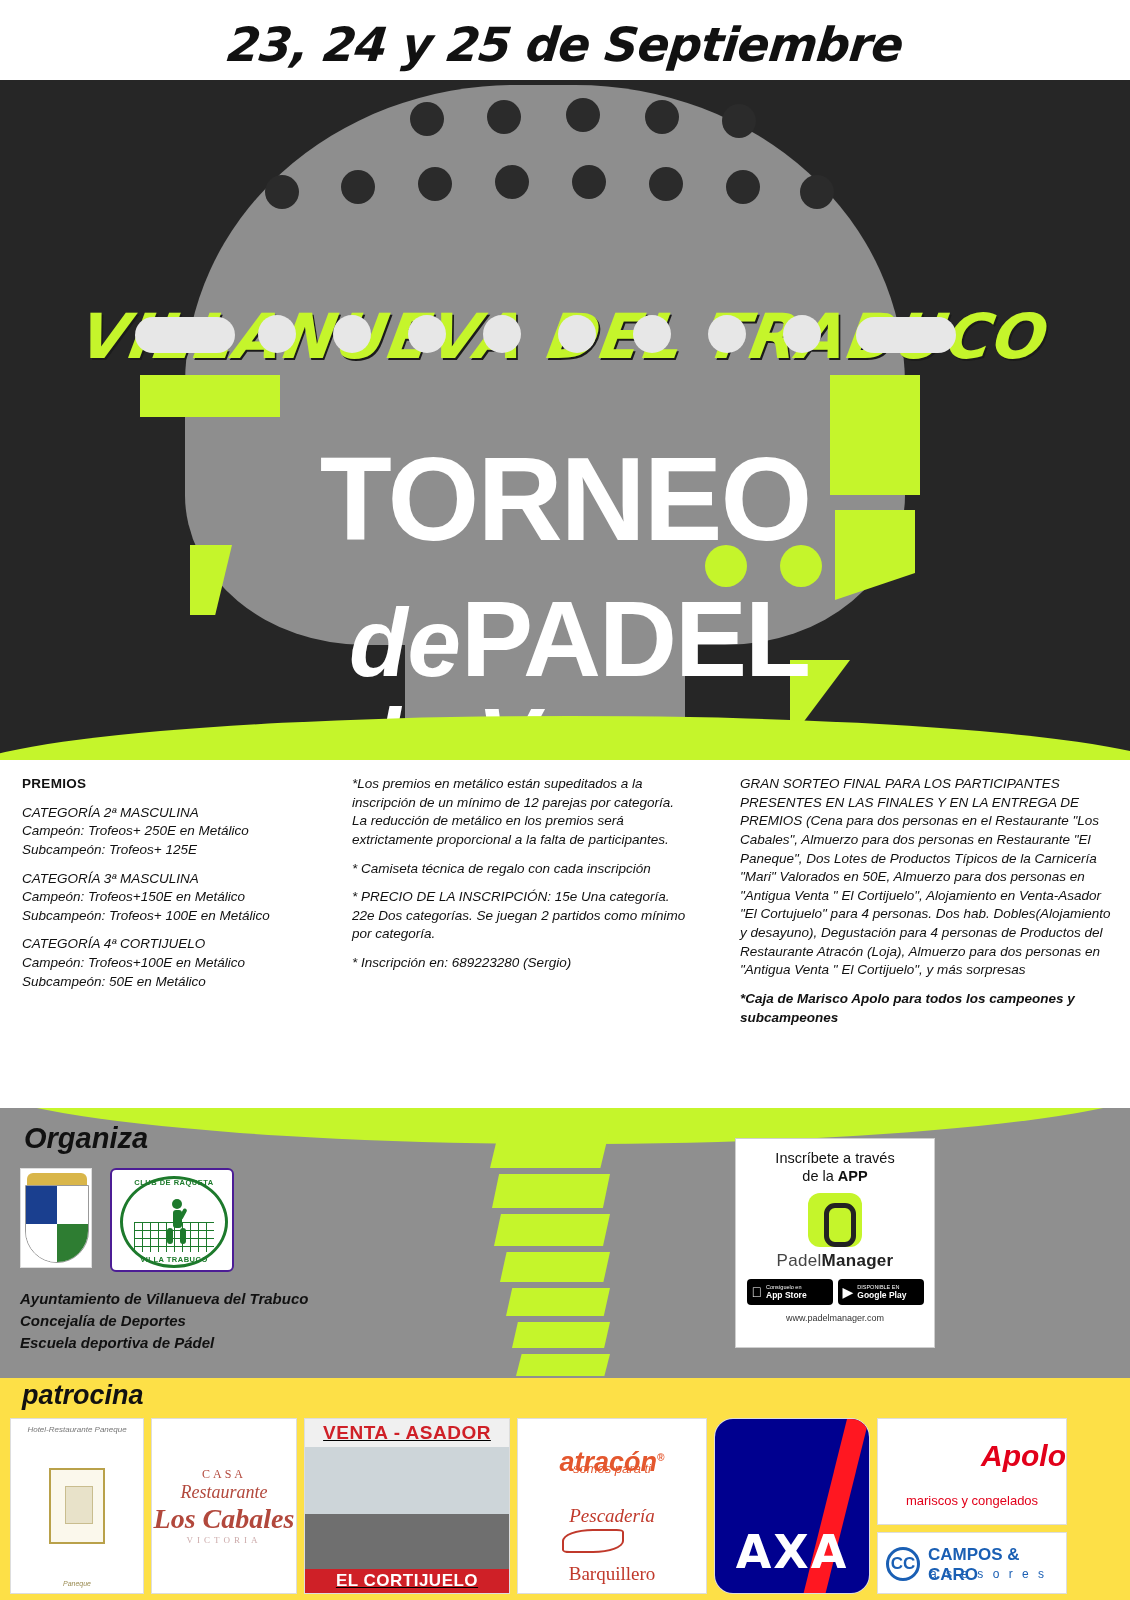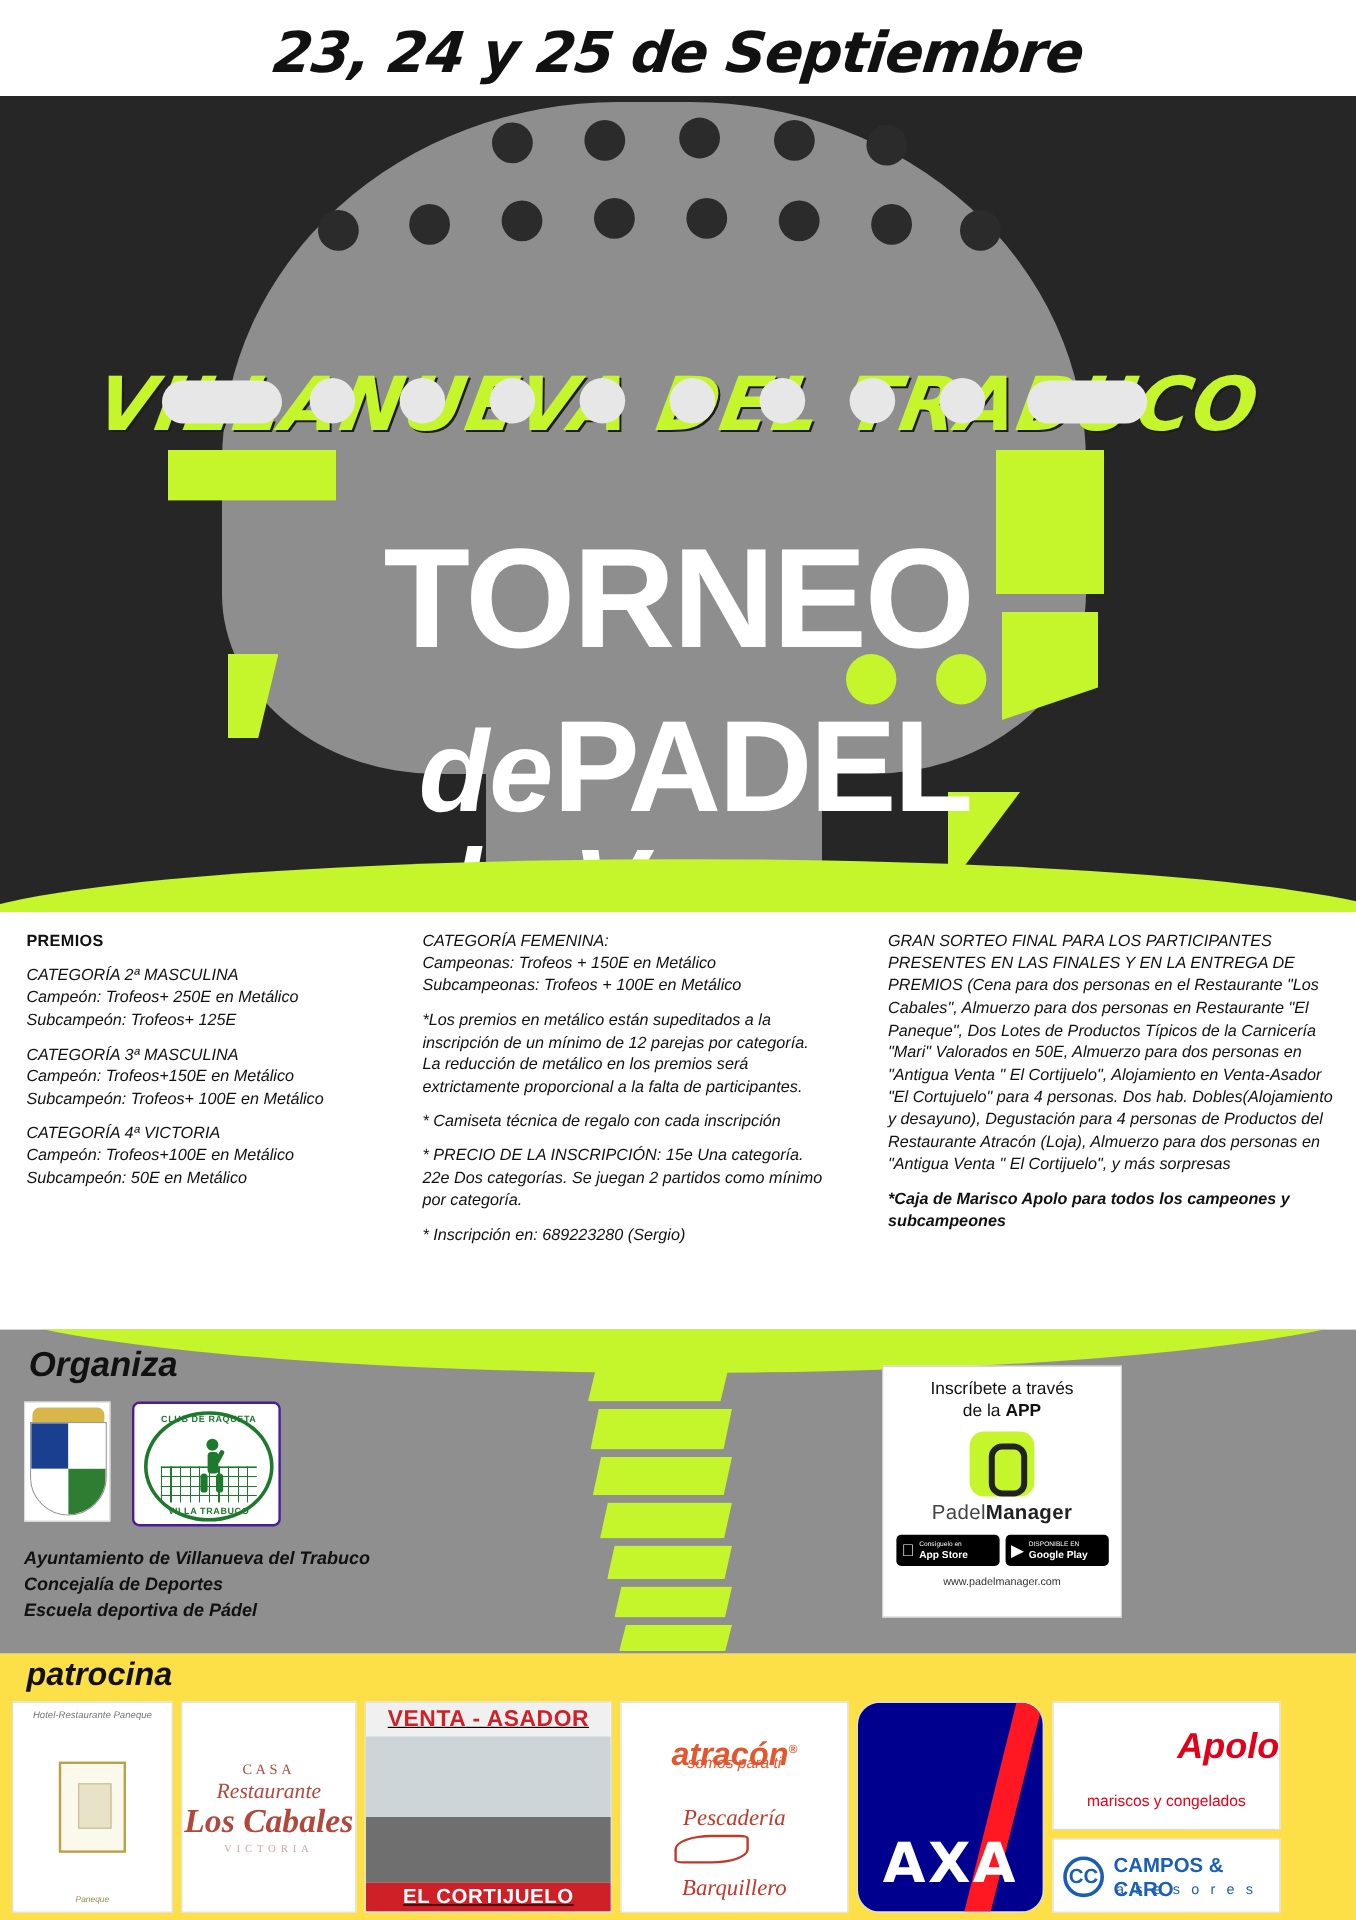--- a/index.html
+++ b/index.html
@@ -245,21 +245,21 @@
   }
   .venta-top { background:#f0f0f0; color:#cf2027; font-weight:bold; font-size:19px; padding:3px 0; letter-spacing:.5px;}
   .venta-photo { flex:1; background:linear-gradient(#cdd5d9 0 55%, #6f6f6f 55% 100%); }
   .venta-bot { background:#cf2027; color:#fff; font-weight:bold; font-size:17px; padding:2px 0; letter-spacing:.5px;}
 
   .atracon { width:100%; height:100%; position:relative; background:#fff; }
   .atracon .name { position:absolute; top:8px; left:0; width:100%; font-size:27px; font-weight:bold; color:#e4572e; font-style:italic;margin-top:20px;}
   .atracon .sup { font-size:10px; vertical-align:super; }
   .atracon .slogan { position:absolute; top:42px; left:0; width:100%; font-size:13px; color:#e4572e; font-style:italic;}
   .atracon .pesc { position:absolute; top:86px; left:0; width:100%; font-size:19px; color:#c0392b; font-family:"Liberation Serif", serif; font-style:italic;}
-  .atracon .barq { position:absolute; bottom:8px; left:0; width:100%; font-size:19px; color:#c0392b; font-family:"Liberation Serif", serif; font-style:italic;}
+  .atracon .barq { position:absolute; bottom:8px; left:0; width:100%; font-size:19px; color:#c0392b; font-family:"Liberation Serif", serif; }
   .atracon .fish { position:absolute; left:44px; top:110px; width:62px; height:24px; border:2px solid #c0392b; border-radius:50% 12% 50% 12%; }
 
   .axa { width:100%; height:100%; background:#00008f; position:relative; }
   .axa .bar { position:absolute; right:0; top:0; width:22px; height:100%; background:#ff1721; transform:skewX(-14deg); transform-origin:top right;}
   .axa .txt { position:absolute; left:0; bottom:14px; width:100%; text-align:center; color:#fff; font-weight:bold; font-size:46px; letter-spacing:2px; font-family:"DejaVu Sans", sans-serif;}
 
   .stack { display:flex; flex-direction:column; gap:7px; height:100%; }
   .apolo { flex:1; background:#fff; border:1px solid #ddd; position:relative; }
   .apolo .word { position:absolute; top:20px; left:0; width:100%; text-align:right; font-size:30px; color:#e2001a; font-weight:bold; font-style:italic;}
   .apolo .sub { position:absolute; bottom:16px; left:0; width:100%; text-align:center; font-size:13px; color:#e2001a;}
@@ -332,32 +332,27 @@
       <span>CATEGORÍA 2ª MASCULINA</span><br>
       <span>Campeón: Trofeos+ 250E en Metálico</span><br>
       <span>Subcampeón: Trofeos+ 125E</span>
     </p>
     <p>
       <span>CATEGORÍA 3ª MASCULINA</span><br>
       <span>Campeón: Trofeos+150E en Metálico</span><br>
       <span>Subcampeón: Trofeos+ 100E en Metálico</span>
     </p>
     <p>
-      <span>CATEGORÍA 4ª VICTORIA</span><br>
+      <span>CATEGORÍA 4ª CORTIJUELO</span><br>
       <span>Campeón: Trofeos+100E en Metálico</span><br>
       <span>Subcampeón: 50E en Metálico</span>
     </p>
   </div>
 
   <div class="col c2">
-    <p>
-      <span class="head">CATEGORÍA FEMENINA:</span><br>
-      <span>Campeonas: Trofeos + 150E en Metálico</span><br>
-      <span>Subcampeonas: Trofeos + 100E en Metálico</span>
-    </p>
     <p>*Los premios en metálico están supeditados a la inscripción de un mínimo de 12 parejas por categoría.   La  reducción de metálico en los premios será extrictamente proporcional a la falta de participantes.</p>
     <p>* Camiseta técnica de regalo con cada inscripción</p>
     <p>* PRECIO DE LA INSCRIPCIÓN:   15e Una categoría.  22e Dos categorías. Se juegan 2 partidos como mínimo por categoría.</p>
     <p>* Inscripción en:   689223280 (Sergio)</p>
   </div>
 
   <div class="col c3">
     <p>GRAN SORTEO FINAL PARA LOS PARTICIPANTES PRESENTES EN LAS FINALES Y EN LA ENTREGA DE PREMIOS (Cena para dos personas en el Restaurante "Los Cabales", Almuerzo para dos personas en Restaurante "El Paneque", Dos Lotes de Productos Típicos de la Carnicería "Mari" Valorados en 50E, Almuerzo para dos personas en "Antigua Venta " El Cortijuelo",  Alojamiento en Venta-Asador "El Cortujuelo" para 4 personas. Dos hab. Dobles(Alojamiento y desayuno), Degustación para 4 personas de Productos del Restaurante Atracón (Loja),  Almuerzo para dos personas en "Antigua Venta " El Cortijuelo", y más sorpresas</p>
     <p class="bold">*Caja de Marisco Apolo para todos los campeones y subcampeones</p>
   </div>

